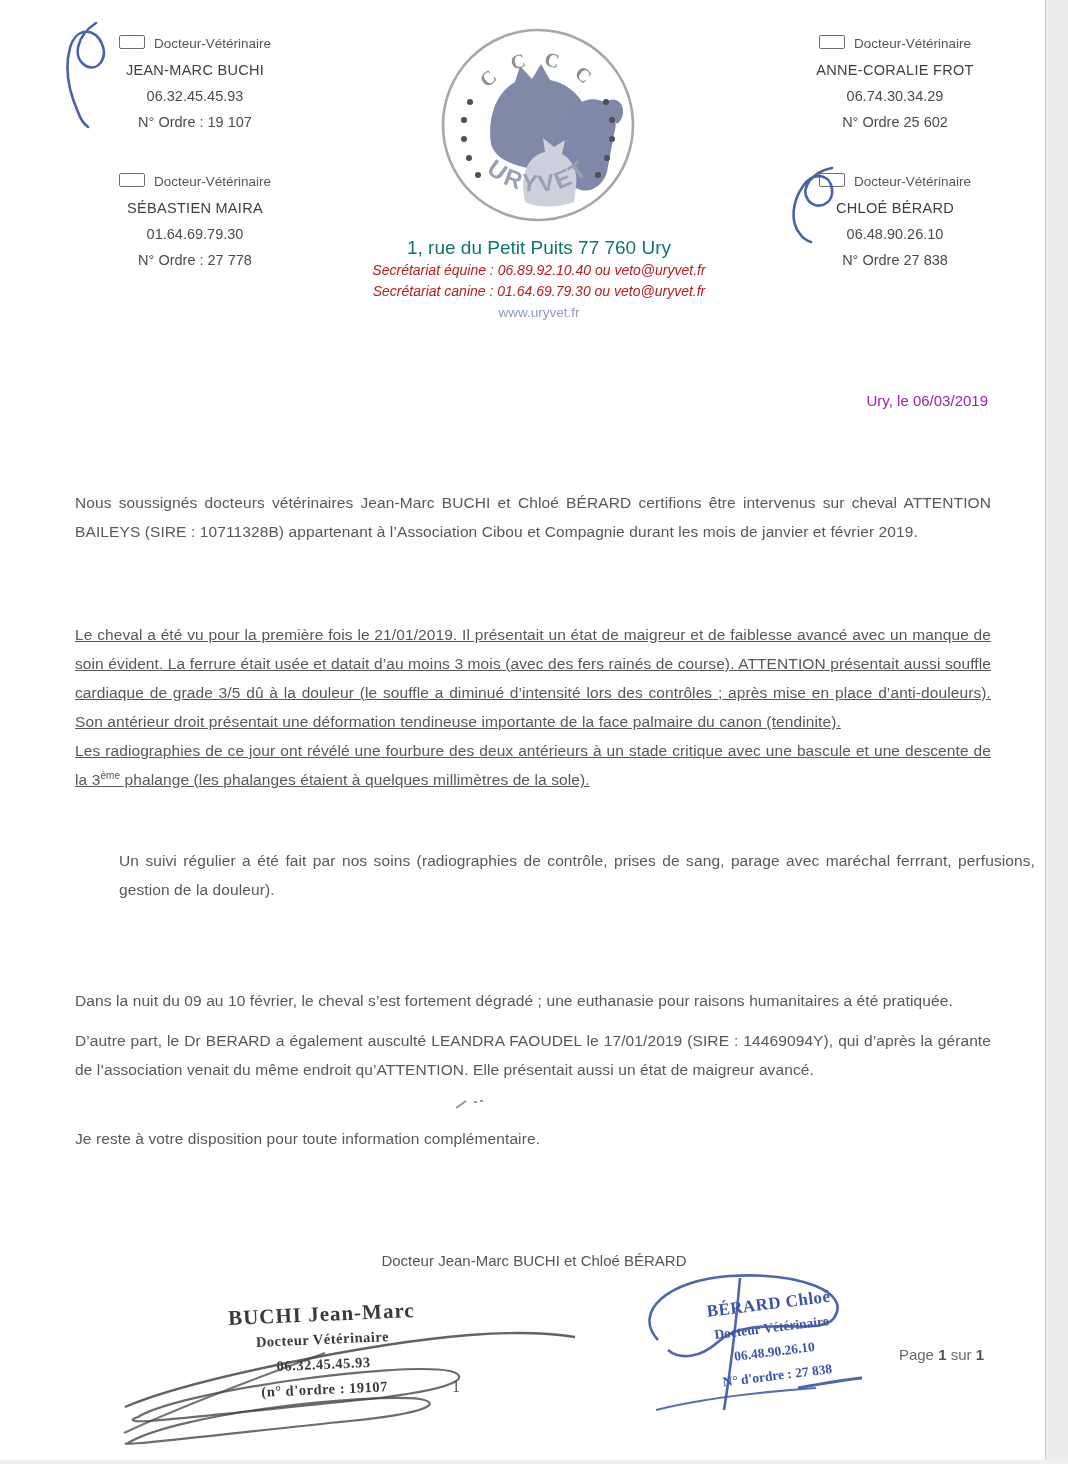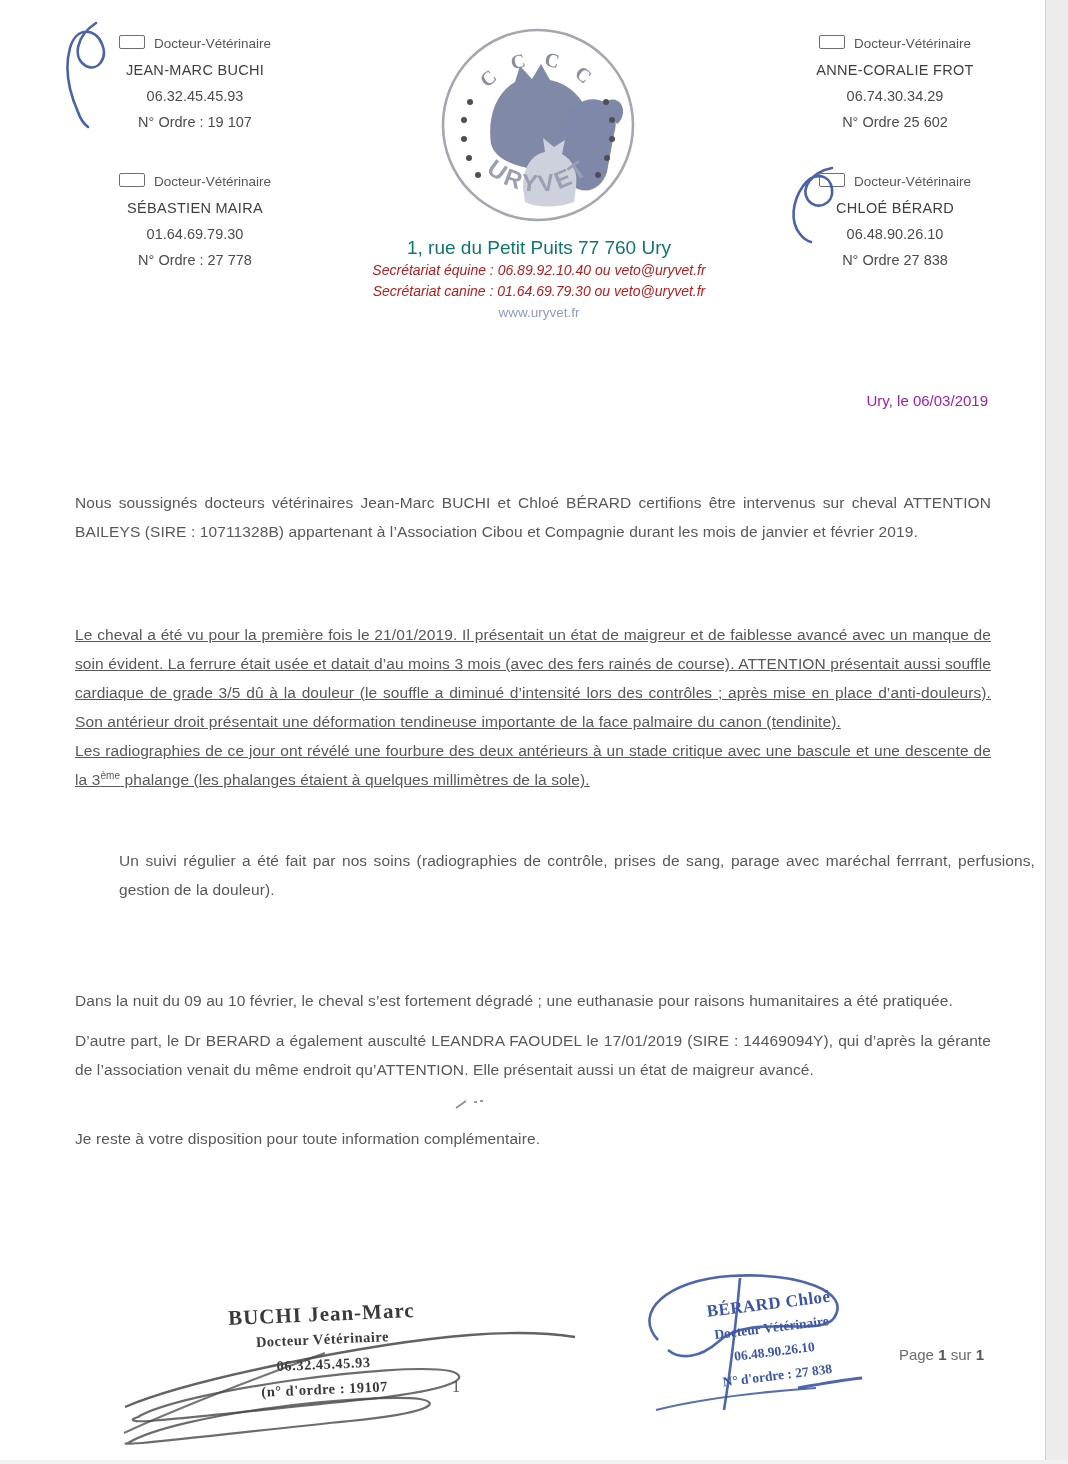--- a/index.html
+++ b/index.html
@@ -152,20 +152,21 @@
   <div class="para" style="top:846px;margin-left:44px;">Un suivi régulier a été fait par nos soins (radiographies de contrôle, prises de sang, parage avec maréchal ferrrant, perfusions, gestion de la douleur).</div>
   <div class="para" style="top:968px;margin-top:18px;">Dans la nuit du 09 au 10 février, le cheval s’est fortement dégradé ; une euthanasie pour raisons humanitaires a été pratiquée.</div>
   <div class="para" style="top:1026px;">D’autre part, le Dr BERARD a également ausculté LEANDRA FAOUDEL le 17/01/2019 (SIRE : 14469094Y), qui d’après la gérante de l’association venait du même endroit qu’ATTENTION. Elle présentait aussi un état de maigreur avancé.</div>
   <div class="para" style="top:1124px;">Je reste à votre disposition pour toute information complémentaire.</div>
 
   <svg class="scribble" viewBox="0 0 50 16">
     <path d="M4,12 L14,5" stroke="#8d8d8d" stroke-width="1.6" fill="none"></path>
     <path d="M22,6 l3,0 M28,5 l3,0" stroke="#9a9a9a" stroke-width="1.8" fill="none"></path>
   </svg>
 
+  <div class="sigline">Docteur Jean-Marc BUCHI et Chloé BÉRARD</div>
 
   <div class="stamp stamp-left">
     <div class="sn">BUCHI Jean-Marc</div>
     <div class="st">Docteur Vétérinaire</div>
     <div class="sp">06.32.45.45.93</div>
     <div class="so">(n° d'ordre : 19107</div>
   </div>
   <svg class="sig-overlay" style="left:120px;top:1295px;" width="460" height="150" viewBox="0 0 460 150">
     <path d="M5,112 C70,84 250,48 350,40 C390,37 430,38 455,42" fill="none" stroke="#474747" stroke-width="2.4" opacity="0.85"></path>
     <path d="M18,122 C60,96 280,66 330,76 C352,82 338,94 250,104 C160,113 60,124 30,126 C12,127 8,125 18,122 Z" fill="none" stroke="#474747" stroke-width="2.2" opacity="0.8"></path>

